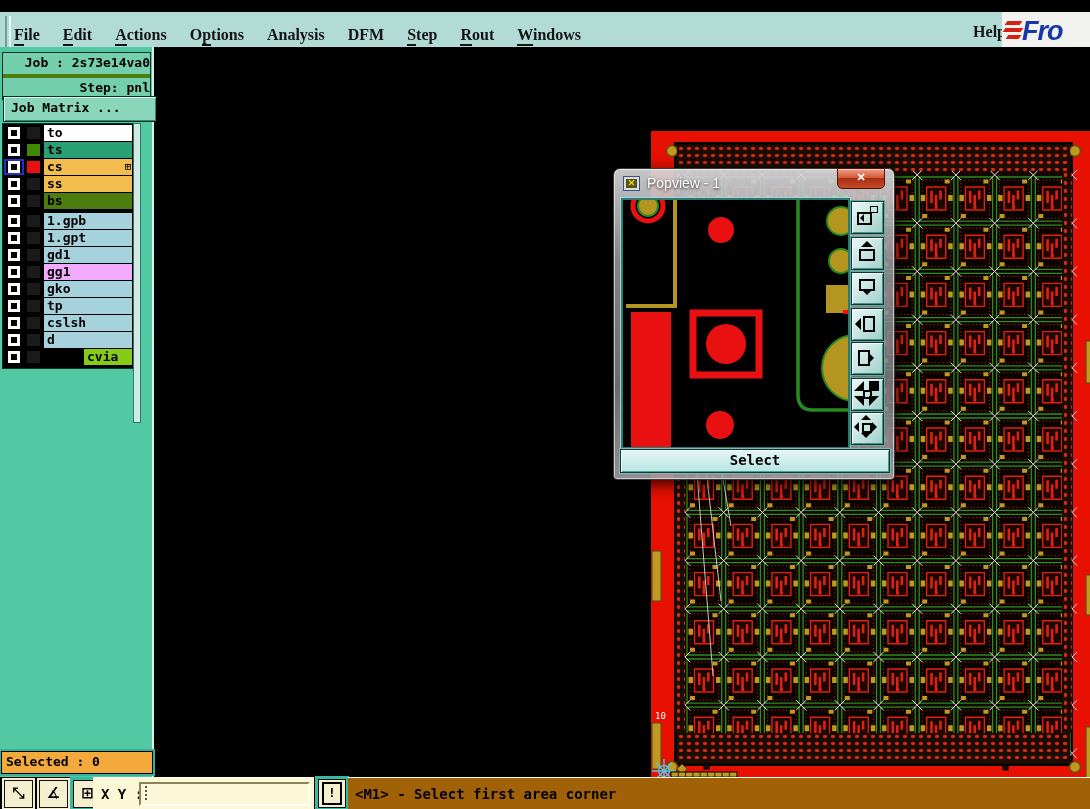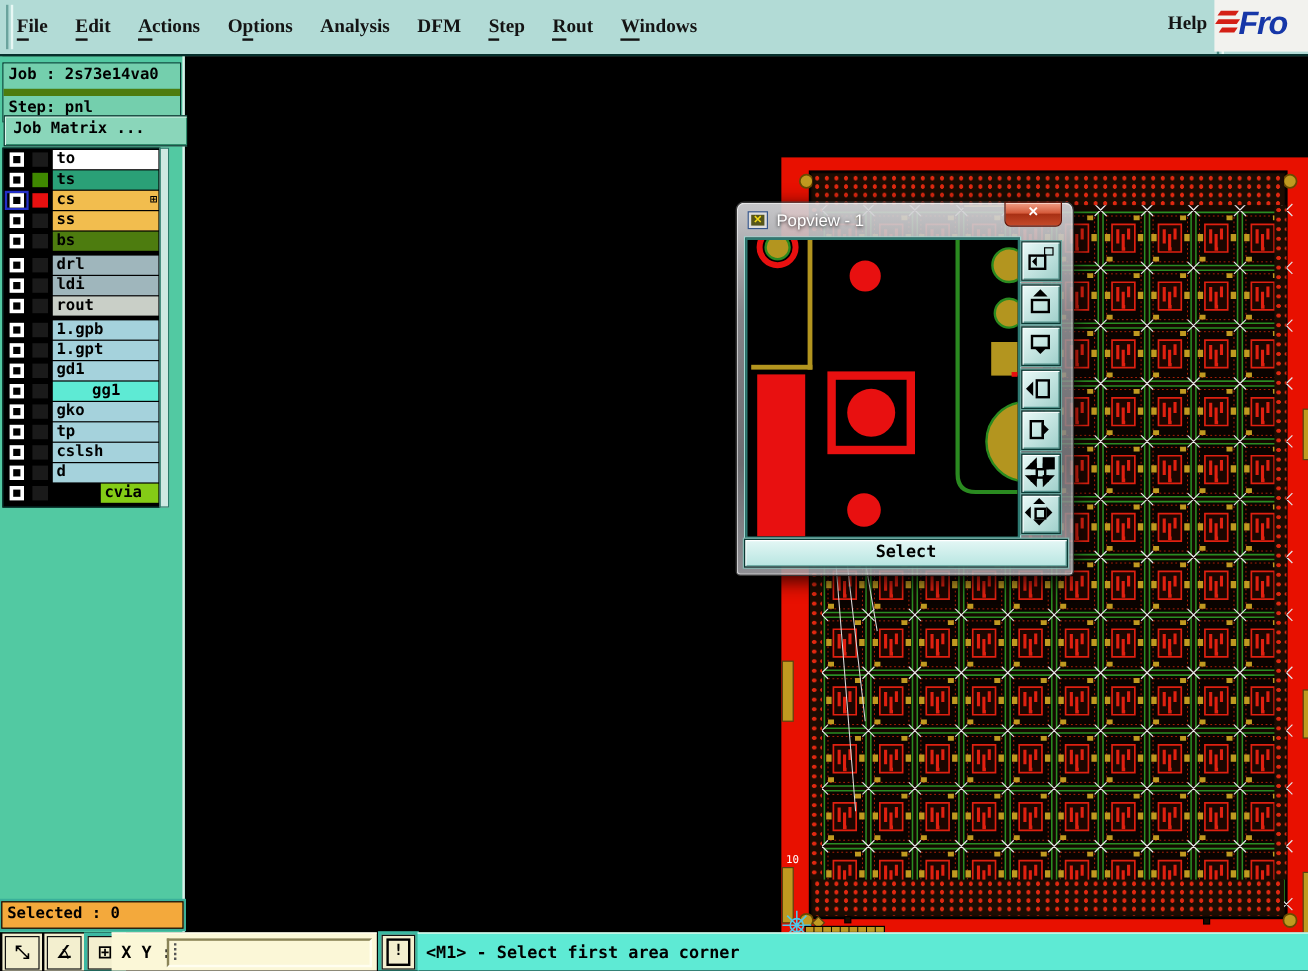--- a/index.html
+++ b/index.html
@@ -1,44 +1,44 @@
 <!DOCTYPE html>
 <html><head>
 <meta charset="utf-8">
 <style>
   html,body{margin:0;padding:0;background:#000;}
   #page{position:relative;width:1090px;height:809px;overflow:hidden;background:#000;
         font-family:"DejaVu Sans Mono",monospace;}
 
   
-  .menubar{position:absolute;left:0;top:0;width:1090px;height:45px;background:#b2dbd6;
+  .menubar{position:absolute;left:0;top:12px;width:1090px;height:45px;background:#b2dbd6;
            border-bottom:2px solid #06302c;}
   .menubar .grip{position:absolute;left:5px;top:4px;bottom:4px;width:2px;
            border-left:2px solid #6aa39d;border-right:2px solid #e7f7f4;}
   .menu-items{position:absolute;left:14px;top:0;height:45px;display:flex;align-items:center;gap:23px;}
   .menu-item{font:bold 16px "Liberation Serif",serif;color:#141414;white-space:nowrap;cursor:default;}
   .menu-item .mu{border-bottom:2px solid #141414;padding-bottom:1px;}
   .help-item{position:absolute;right:84px;top:11px;font:bold 16px "Liberation Serif",serif;color:#141414;}
   .logo-sep{position:absolute;right:70px;top:0;height:45px;width:2px;
             border-left:2px solid #4a8a84;border-right:2px solid #e8f8f4;}
-  .logo{position:absolute;right:0;top:0;width:78px;height:43px;background:#f2f2ee;overflow:hidden;}
+  .logo{position:absolute;right:0;top:0;width:88px;height:43px;background:#f2f2ee;overflow:hidden;}
   .logo .dash{position:absolute;height:4px;background:#d42015;transform:skewX(-35deg);}
   .logo .d1{left:4px;top:9px;width:15px;}
   .logo .d2{left:2px;top:16px;width:18px;}
   .logo .d3{left:5px;top:23px;width:13px;}
   .logo .logo-text{position:absolute;left:20px;top:4px;color:#1637a8;
         font:italic bold 27px "Liberation Sans",sans-serif;letter-spacing:-1px;}
 
   
   .sidebar{position:absolute;left:0;top:47px;width:152px;height:730px;background:#52c9a2;
            border-right:2px solid #d8eee8;box-shadow:2px 0 0 #000;}
-  .jobbox{position:absolute;left:2px;top:5px;width:147px;border:1px solid #06302c;}
+  .jobbox{position:absolute;left:2px;top:5px;width:147px;border:1px solid #06302c;text-align:right;}
   .jobrow{height:19px;background:#74cfad;font:bold 13px "DejaVu Sans Mono",monospace;
           color:#000;padding:2px 0 0 4px;}
-  .jobrow+.jobrow{border-top:6px solid #4d7c0f;}
+  .jobrow+.jobrow{border-top:4px solid #4d7c0f;}
   .job-matrix{position:absolute;left:3px;top:49px;width:145px;height:21px;background:#8ad6ba;
           border:1px solid #06302c;box-shadow:inset 1px 1px 0 #dff5ec,inset -1px -1px 0 #2e8a6a;
           font:bold 13px "DejaVu Sans Mono",monospace;color:#000;padding:3px 0 0 7px;cursor:default;}
   .layer-list{position:absolute;left:2px;top:76px;width:128px;background:#000;
           border:1px solid #06302c;padding:1px;}
   .layer-scroll{position:absolute;left:133px;top:76px;width:6px;height:298px;
           background:#cfe9e3;border:1px solid #2a7a6a;}
   .layer-group{border-bottom:2px solid #000;}
   .layer-row{display:flex;height:16px;margin-bottom:1px;background:#000;}
   .layer-group .layer-row:last-child{margin-bottom:0;}
@@ -116,21 +116,21 @@
         border-top:1px solid #fffef2;}
   .xy-label{position:absolute;left:8px;top:8px;font:bold 14px "DejaVu Sans Mono",monospace;color:#000;}
   .xy-input{position:absolute;left:46px;top:4px;width:163px;height:20px;background:#fbf7d7;
         border:2px solid;border-color:#8a8458 #fffef0 #fffef0 #8a8458;font:13px "DejaVu Sans Mono",monospace;
         padding:0 2px;outline:none;color:#000;}
   .caret{position:absolute;left:52px;top:8px;height:14px;border-left:2px dotted #555;}
   .alert-btn{position:absolute;left:318px;top:2px;width:26px;height:27px;background:#f3efcf;
         border:1px solid #111;box-shadow:0 0 0 3px #3cb8a2;cursor:pointer;}
   .alert-btn .inner{position:absolute;left:3px;top:2px;width:16px;height:19px;border:2px solid #000;
         font:bold 13px "DejaVu Sans Mono",monospace;text-align:center;line-height:18px;color:#000;}
-  .status-panel{position:absolute;left:348px;top:0;right:0;height:32px;background:#5eead4;
+  .status-panel{position:absolute;left:348px;top:0;right:0;height:32px;background:#a16207;
         border-top:1px solid #fffef2;}
   .status-msg{position:absolute;left:7px;top:8px;font:bold 14px "DejaVu Sans Mono",monospace;color:#000;
         white-space:pre;}
 </style>
 </head>
 <body>
 
 <div id="page">
 
   <div class="menubar">
@@ -211,49 +211,20 @@
           </div>
         </div>
         <div class="layer-group">
           <div class="layer-row">
             <div class="cb">
               <div class="box"></div>
             </div>
             <div class="sw">
               <div class="chip" style="background: rgb(26, 26, 26);"></div>
             </div>
-            <div class="lbl" style="background: rgb(159, 182, 188);">drl</div>
-          </div>
-          <div class="layer-row">
-            <div class="cb">
-              <div class="box"></div>
-            </div>
-            <div class="sw">
-              <div class="chip" style="background: rgb(26, 26, 26);"></div>
-            </div>
-            <div class="lbl" style="background: rgb(159, 182, 188);">ldi</div>
-          </div>
-          <div class="layer-row">
-            <div class="cb">
-              <div class="box"></div>
-            </div>
-            <div class="sw">
-              <div class="chip" style="background: rgb(26, 26, 26);"></div>
-            </div>
-            <div class="lbl" style="background: rgb(201, 207, 199);">rout</div>
-          </div>
-        </div>
-        <div class="layer-group">
-          <div class="layer-row">
-            <div class="cb">
-              <div class="box"></div>
-            </div>
-            <div class="sw">
-              <div class="chip" style="background: rgb(26, 26, 26);"></div>
-            </div>
             <div class="lbl" style="background: rgb(165, 210, 220);">1.gpb</div>
           </div>
           <div class="layer-row">
             <div class="cb">
               <div class="box"></div>
             </div>
             <div class="sw">
               <div class="chip" style="background: rgb(26, 26, 26);"></div>
             </div>
             <div class="lbl" style="background: rgb(165, 210, 220);">1.gpt</div>
@@ -267,21 +238,21 @@
             </div>
             <div class="lbl" style="background: rgb(165, 210, 220);">gd1</div>
           </div>
           <div class="layer-row">
             <div class="cb">
               <div class="box"></div>
             </div>
             <div class="sw">
               <div class="chip" style="background: rgb(26, 26, 26);"></div>
             </div>
-            <div class="lbl" style="background: #5eead4; text-align: center;">gg1</div>
+            <div class="lbl" style="background: #f0abfc;">gg1</div>
           </div>
           <div class="layer-row">
             <div class="cb">
               <div class="box"></div>
             </div>
             <div class="sw">
               <div class="chip" style="background: rgb(26, 26, 26);"></div>
             </div>
             <div class="lbl" style="background: rgb(165, 210, 220);">gko</div>
           </div>

